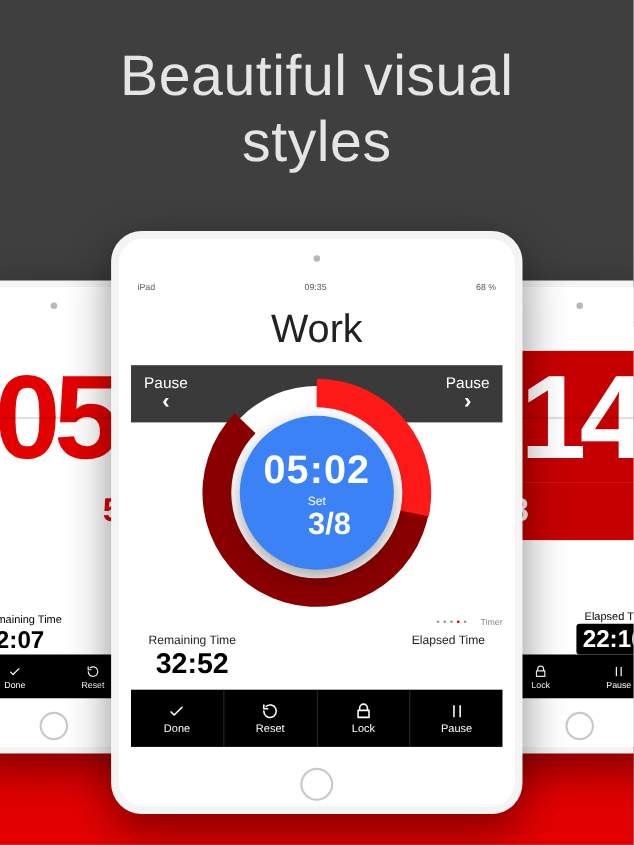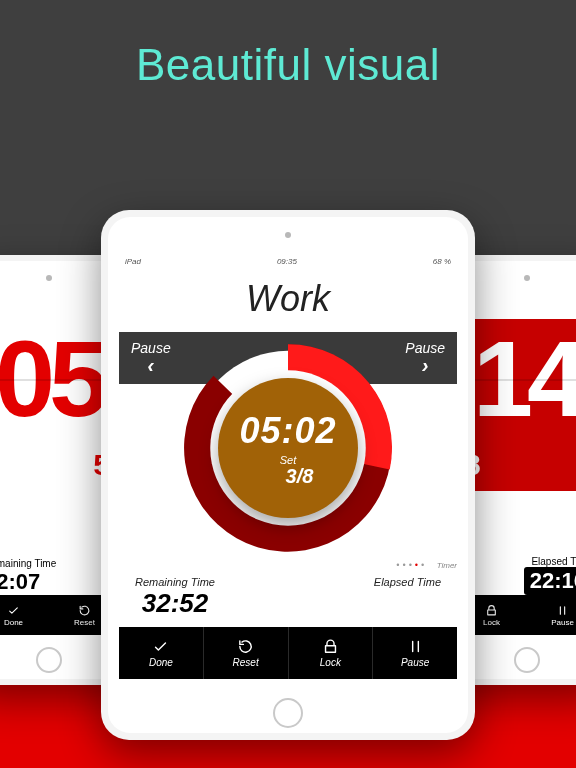--- a/index.html
+++ b/index.html
@@ -1,18 +1,18 @@
 <!DOCTYPE html>
 <html><head>
 <meta charset="utf-8">
 <style>
   * { margin: 0; padding: 0; box-sizing: border-box; }
   html, body { width: 576px; height: 768px; overflow: hidden; font-family: -apple-system, "Helvetica Neue", Arial, sans-serif; }
   .stage { position: relative; width: 576px; height: 768px; background: #3f3f3f; }
-  .headline { position: absolute; top: 40px; left: 0; right: 0; text-align: center; color: #5eead4; font-weight: 300; font-size: 44px; line-height: 1.15; letter-spacing: 0.5px; }
+  .headline { position: absolute; top: 40px; left: 0; right: 0; text-align: center; color: #e5e5e5; font-weight: 300; font-size: 52px; line-height: 1.15; letter-spacing: 0.5px; }
   .floor { position: absolute; left: 0; right: 0; bottom: 0; height: 175px; background: #e30000; }
 
   
   .tablet {
     position: absolute;
     background: #f4f4f4;
     border-radius: 28px;
     box-shadow: 0 14px 40px rgba(0,0,0,.45);
   }
   .tablet .bezel {
@@ -64,39 +64,39 @@
   .side-foot .lbl { font-size: 10px; color: #000; }
   .side-foot .val { font-size: 22px; font-weight: 700; }
   .side-foot.right { text-align: right; }
   .side-foot.right .val { color: #fff; background: #000; display: inline-block; padding: 1px 6px; border-radius: 3px; }
   .side-btns { display: flex; background: #000; color: #fff; height: 40px; }
   .side-btns .b { flex: 1; display: flex; flex-direction: column; align-items: center; justify-content: center; font-size: 8px; gap: 1px; }
   .side-btns .b svg { width: 13px; height: 13px; }
   .side-screen-col { display: flex; flex-direction: column; height: 100%; }
 
   
-  .c-screen { display: flex; flex-direction: column; height: 100%; font-style: italic; }
+  .c-screen { display: flex; flex-direction: column; height: 100%; }
   .statusbar { height: 14px; display: flex; justify-content: space-between; align-items: center; font-size: 8px; color: #555; padding: 0 6px; }
   .c-title { text-align: center; font-size: 36px; font-weight: 500; color: #222; margin: 10px 0 12px; }
   .band {
     position: relative;
     background: #3a3a3a;
     height: 52px;
     display: flex; align-items: center; justify-content: space-between;
     padding: 0 12px; color: #fff;
   }
   .band .side { display: flex; flex-direction: column; align-items: center; line-height: 1; }
   .band .side .t { font-size: 14px; }
   .band .side .c { font-size: 20px; font-weight: 700; }
   .ring-wrap { position: relative; height: 216px; margin-top: -44px; margin-bottom: -20px; display: flex; align-items: center; justify-content: center; }
   .ring-wrap svg { width: 216px; height: 216px; }
-  .ring-center { position: absolute; width: 140px; height: 140px; border-radius: 50%; background: #a16207; display: flex; flex-direction: column; align-items: center; justify-content: center; color: #fff; box-shadow: 0 8px 18px rgba(0,0,0,.35); }
+  .ring-center { position: absolute; width: 140px; height: 140px; border-radius: 50%; background: #3b82f6; display: flex; flex-direction: column; align-items: center; justify-content: center; color: #fff; box-shadow: 0 8px 18px rgba(0,0,0,.35); }
   .ring-center .time { font-size: 36px; font-weight: 800; font-family: "Arial Black", Arial, sans-serif; letter-spacing: 1px; }
   .ring-center .setlbl { font-size: 11px; margin-top: 2px; }
-  .ring-center .setval { font-size: 20px; font-weight: 700; line-height: 1; margin-left: 23px; }
+  .ring-center .setval { font-size: 28px; font-weight: 700; line-height: 1; margin-left: 23px; }
   .dots { text-align: right; font-size: 9px; color: #9a9a9a; letter-spacing: 3px; margin-top: 24px; }
   .dots .cur { color: #e30000; }
   .dots .lbl { font-size: 8px; letter-spacing: 0; margin-left: 4px; color: #888; }
   .c-times { display: flex; justify-content: space-between; padding: 6px 16px 8px; }
   .c-times .col .lbl { font-size: 11px; color: #222; }
   .c-times .col .val { font-size: 26px; font-weight: 700; color: #000; text-align: center; }
   .c-times .col.right { text-align: right; }
   .c-btns { display: flex; background: #000; color: #fff; height: 52px; }
   .c-btns .b { flex: 1; display: flex; flex-direction: column; align-items: center; justify-content: center; font-size: 10px; gap: 2px; }
   .c-btns .b + .b { border-left: 1px solid #2a2a2a; }
@@ -105,20 +105,21 @@
   .icon-stroke { stroke: #fff; stroke-width: 2; fill: none; stroke-linecap: round; stroke-linejoin: round; }
 </style>
 </head>
 <body>
 
 <div class="stage">
   <div class="floor"></div>
 
   <div class="headline">
     <div>Beautiful visual</div>
+    <div>styles</div>
   </div>
 
   <div class="tablet side-tablet left">
     <div class="bezel"></div>
     <div class="cam"></div>
     <div class="screen">
       <div class="side-screen-col">
         <div class="side-top">
 
           <span class="ttl">W</span>

